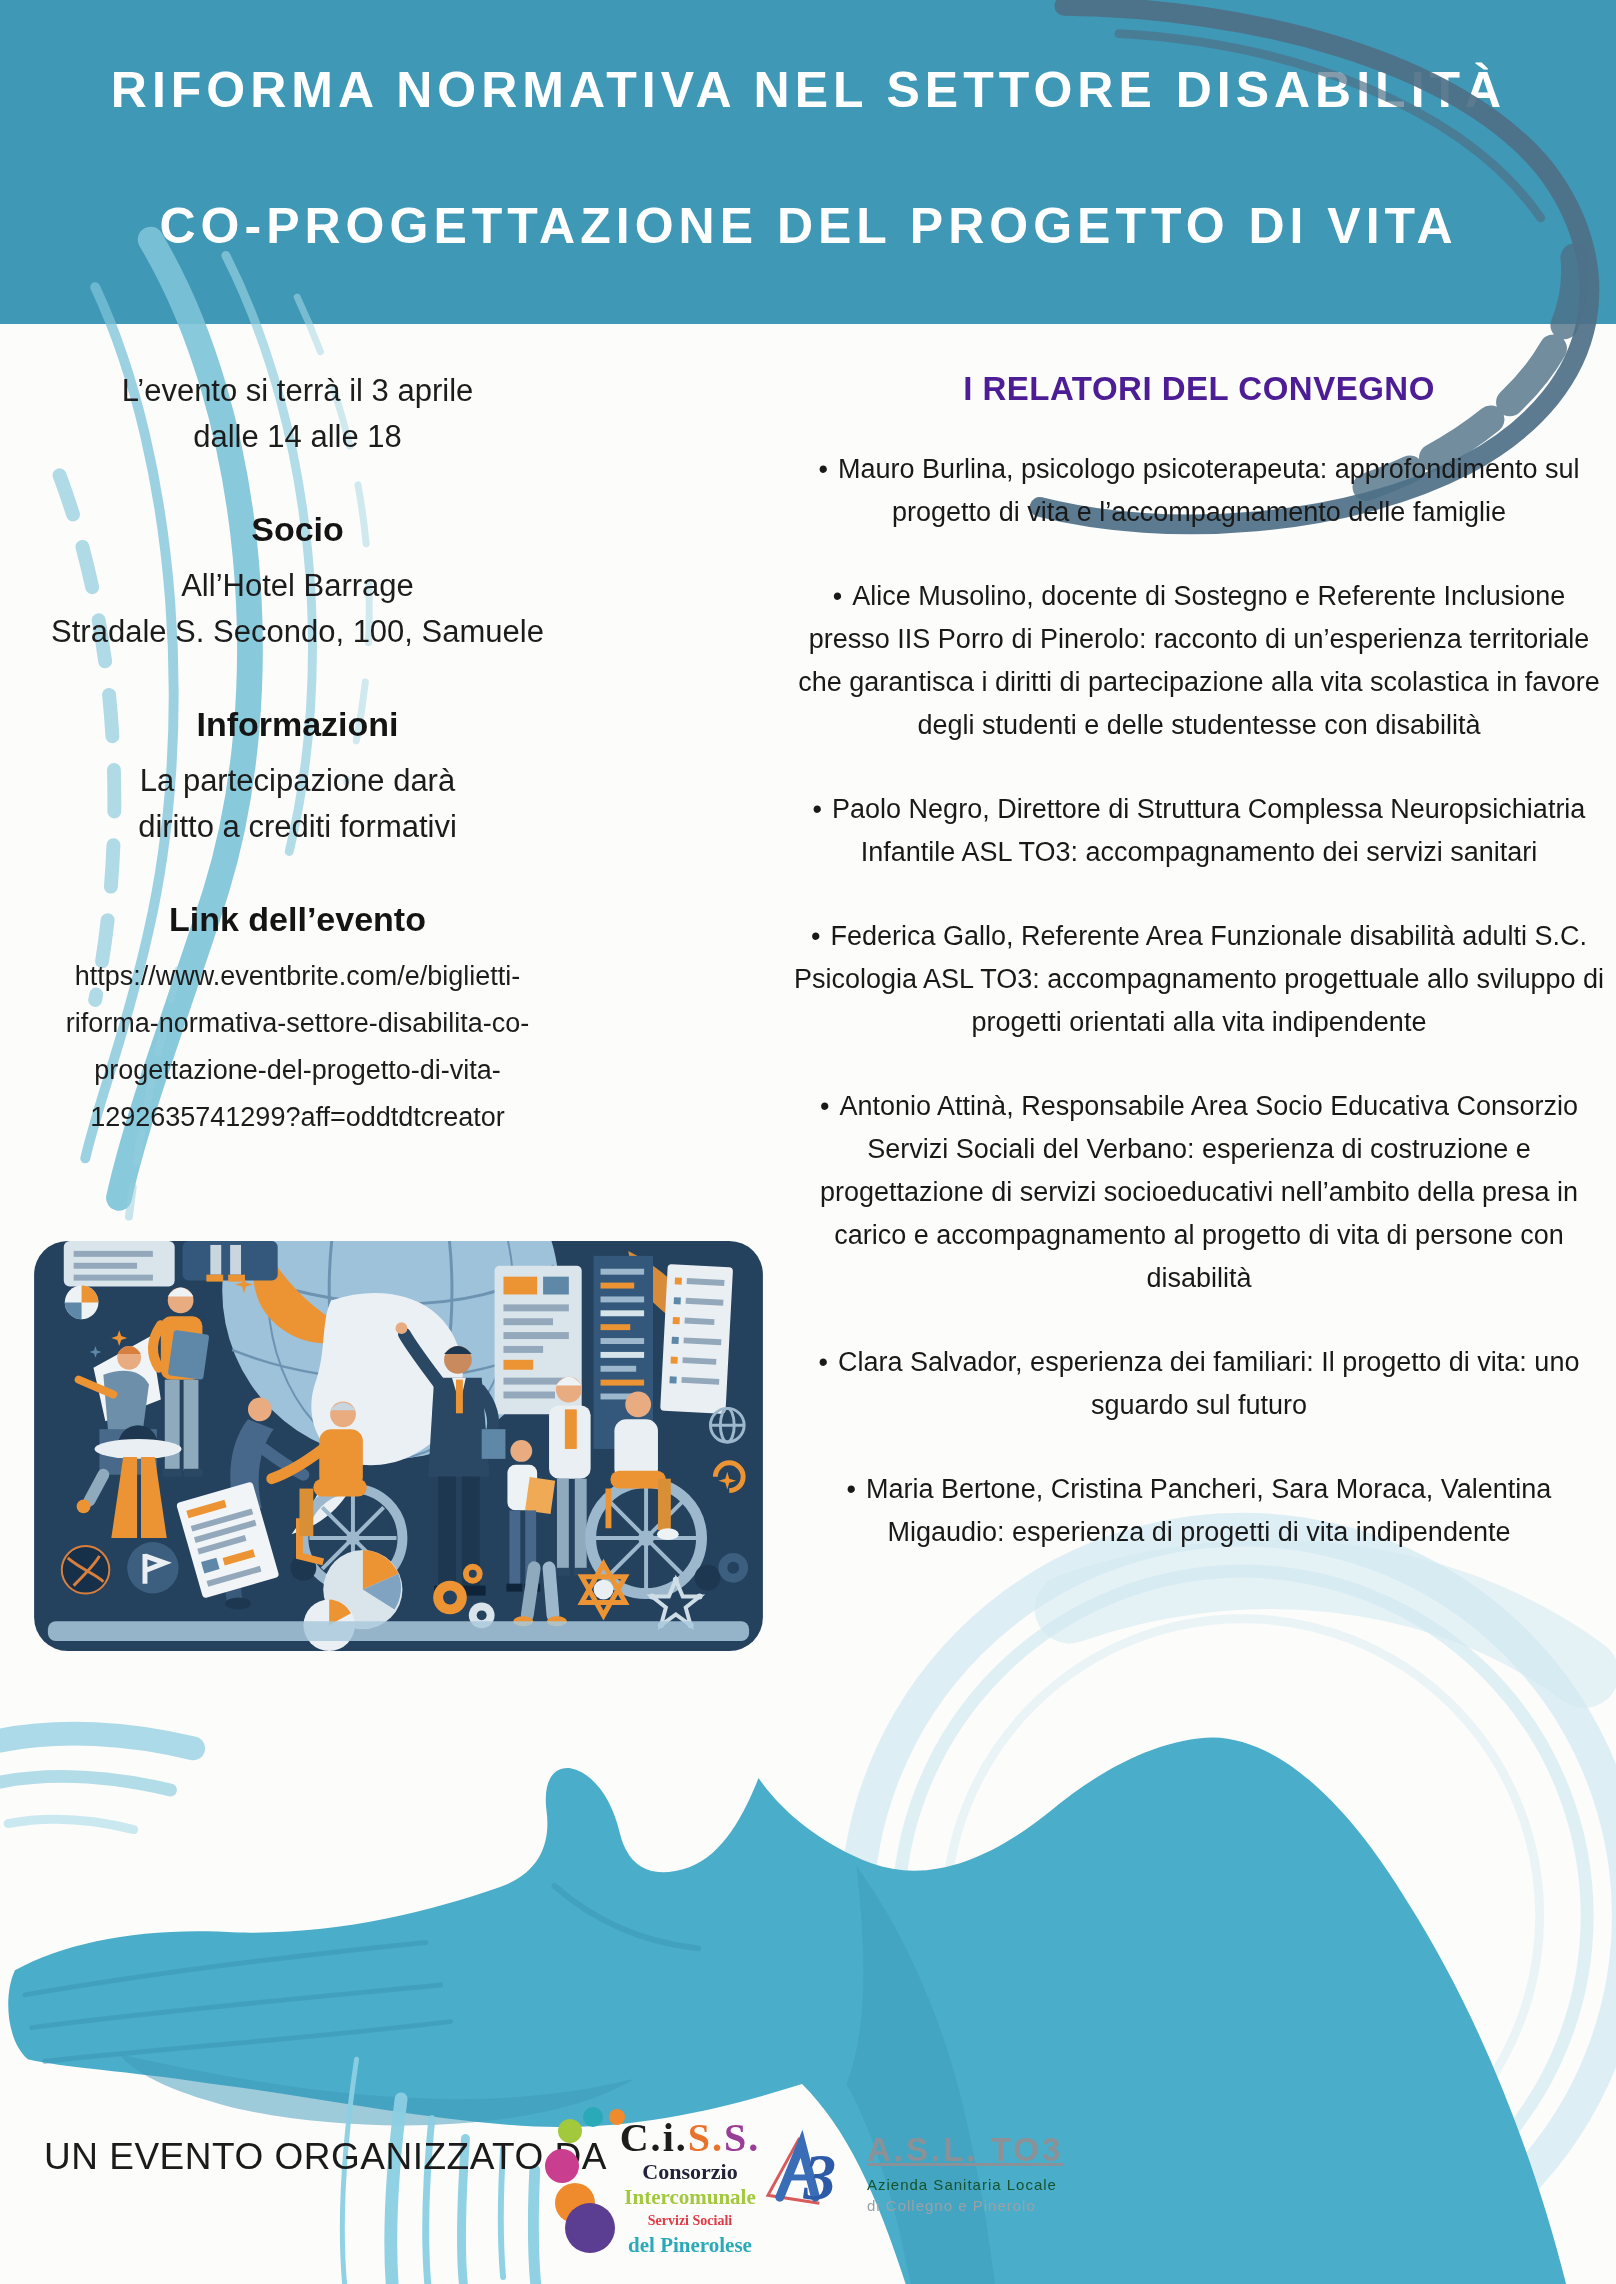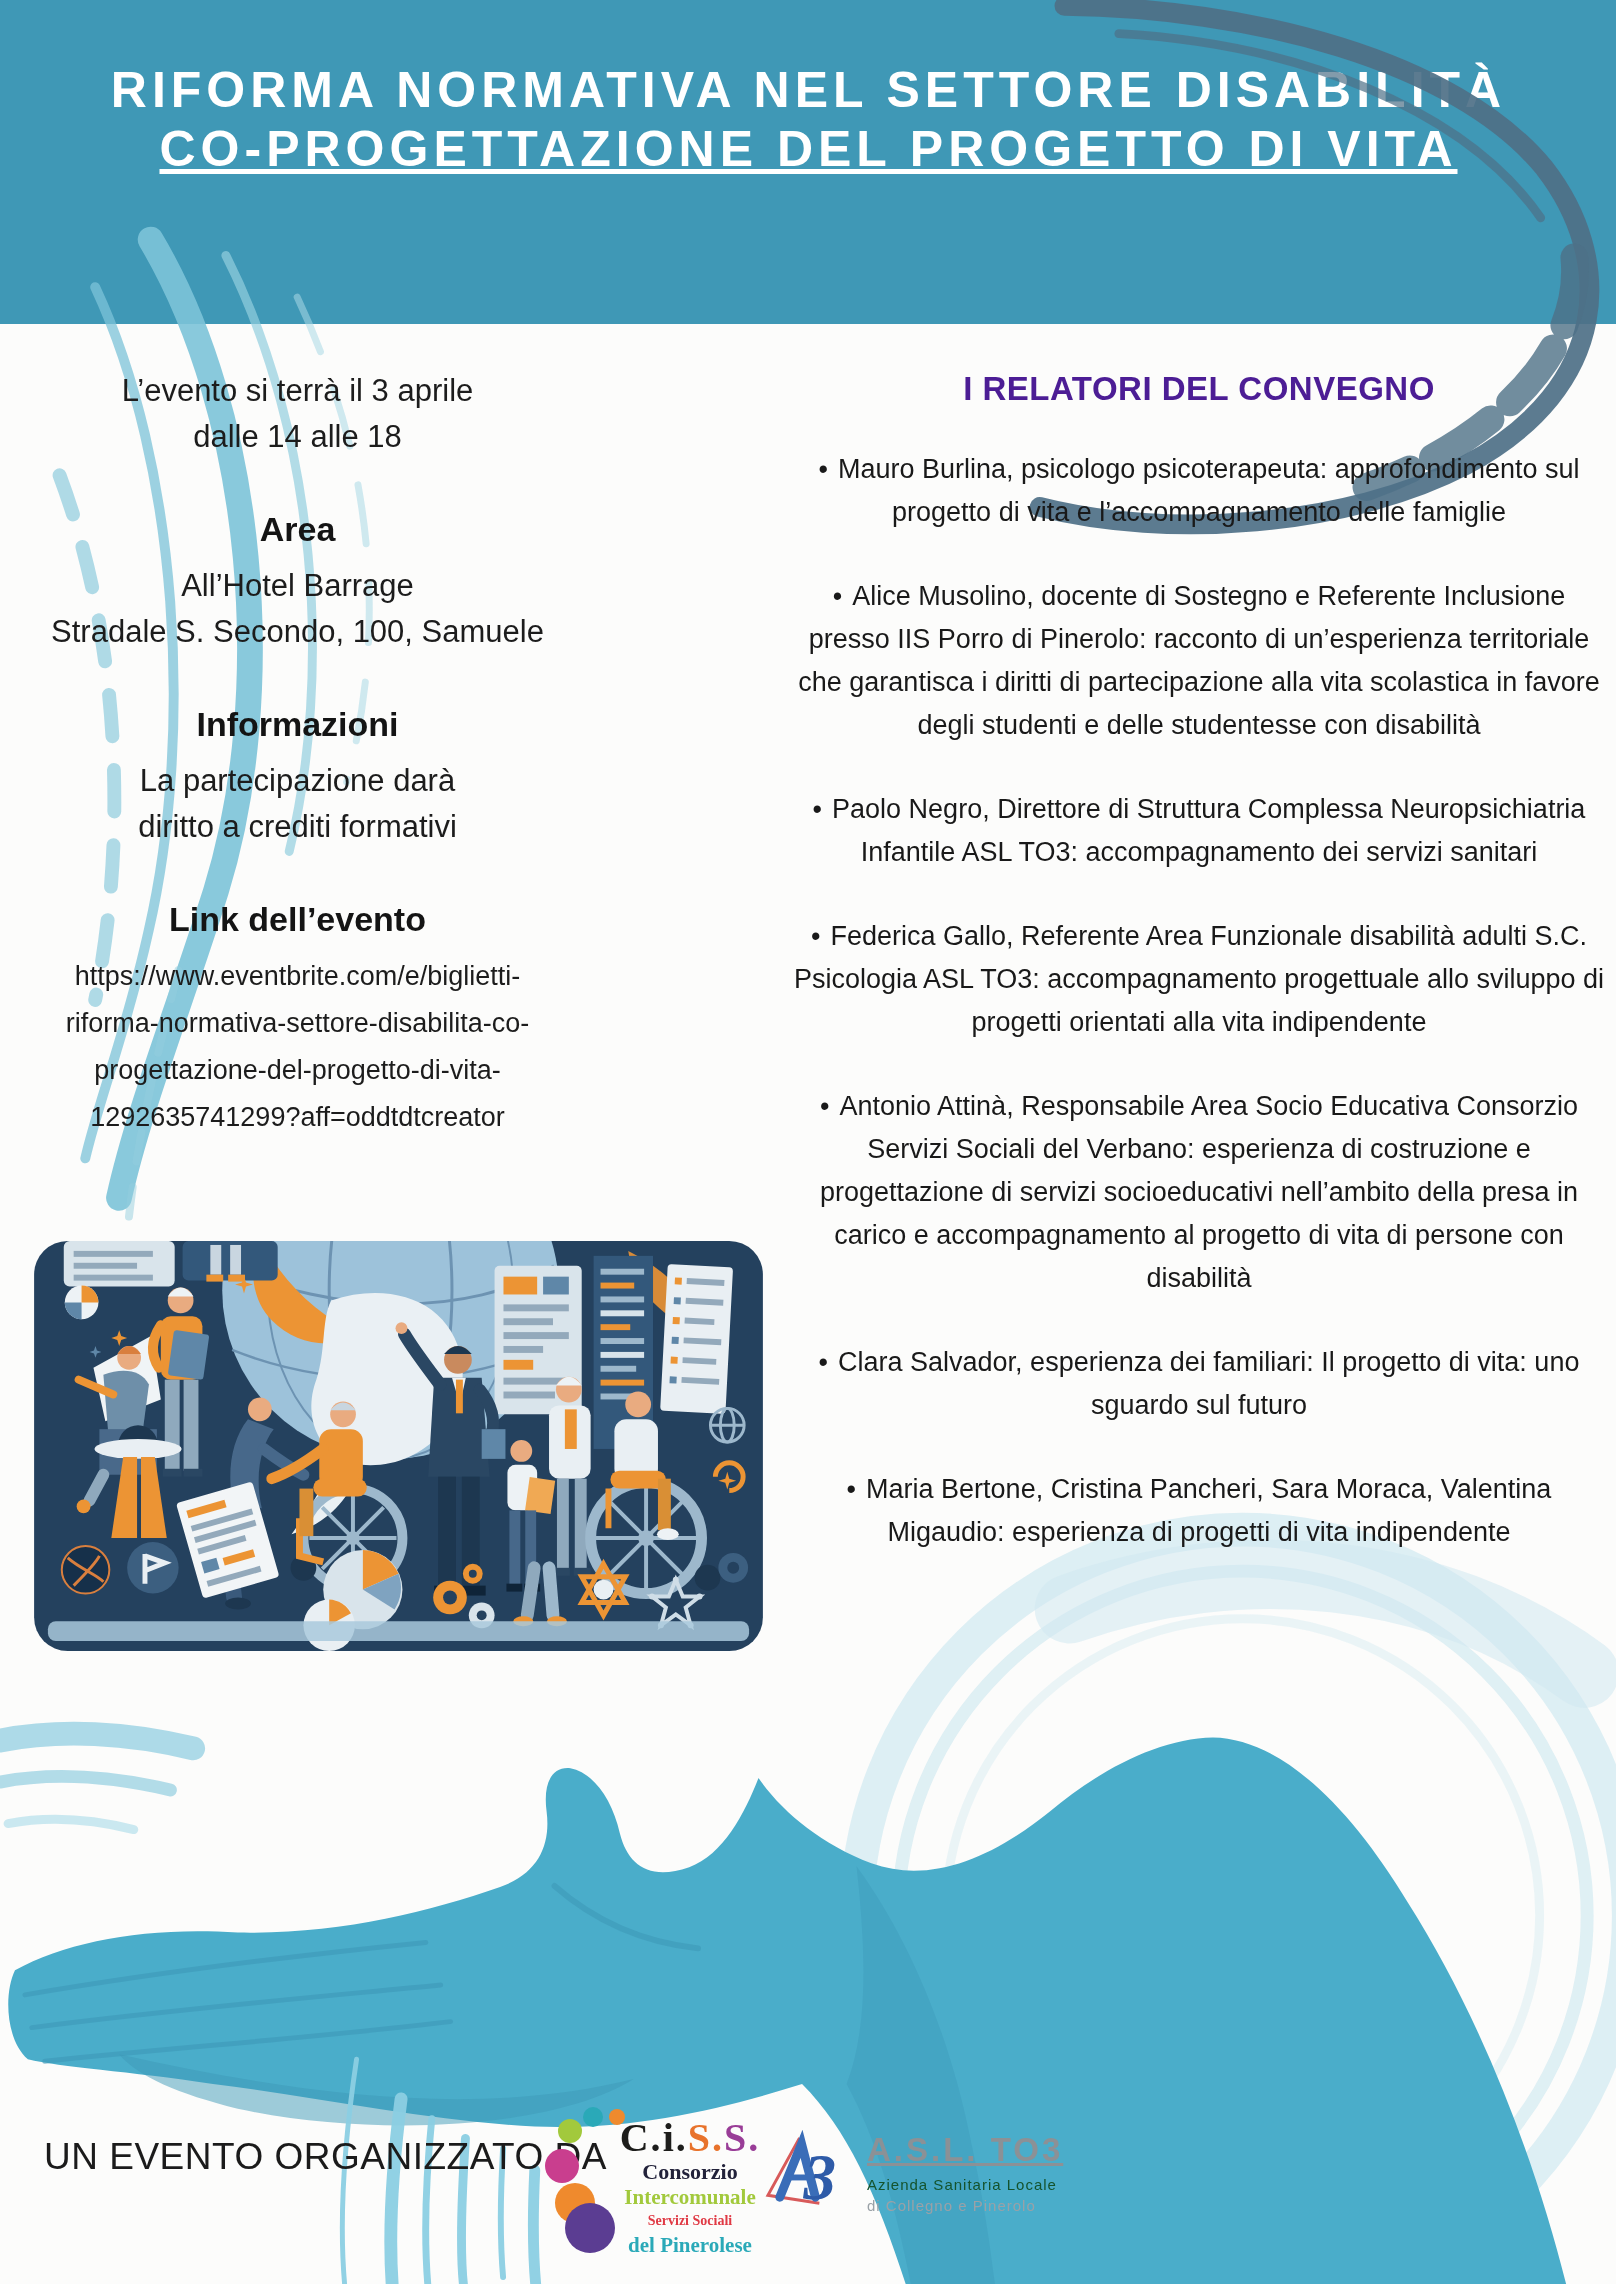--- a/index.html
+++ b/index.html
@@ -11,21 +11,21 @@
   
   .banner{
     position:absolute;left:0;top:0;width:1617px;height:324px;
     background:#3f98b6;z-index:1;
   }
   .banner .t-line{
     text-align:center;color:#ffffff;font-weight:bold;
     font-size:50px;letter-spacing:5px;line-height:59px;white-space:nowrap;
   }
   .banner .t1{margin-top:61px;}
-  .banner .t2{text-decoration:underline;}
+  .banner .t2{margin-top:77px;}
   
   svg.decor{position:absolute;left:0;top:0;z-index:2;pointer-events:none;}
   
   .left-col{
     position:absolute;left:30px;top:368px;width:535px;
     text-align:center;z-index:4;
   }
   .sec{margin-bottom:46px;}
   .sec-h{font-size:34px;font-weight:bold;margin-bottom:10px;line-height:47px;color:#141414;}
   .sec-line{font-size:31px;line-height:46px;color:#1c1c1c;}
@@ -150,21 +150,21 @@
     </g>
   </g>
 </svg>
 
 <div class="left-col">
   <div class="sec">
     <div class="sec-line">L’evento si terrà il 3 aprile</div>
     <div class="sec-line">dalle 14 alle 18</div>
   </div>
   <div class="sec">
-    <div class="sec-h">Area</div>
+    <div class="sec-h">Socio</div>
     <div class="sec-line">All’Hotel Barrage</div>
     <div class="sec-line">Stradale S. Secondo, 100, Samuele</div>
   </div>
   <div class="sec">
     <div class="sec-h">Informazioni</div>
     <div class="sec-line">La partecipazione darà</div>
     <div class="sec-line">diritto a crediti formativi</div>
   </div>
   <div class="sec">
     <div class="sec-h">Link dell’evento</div>

